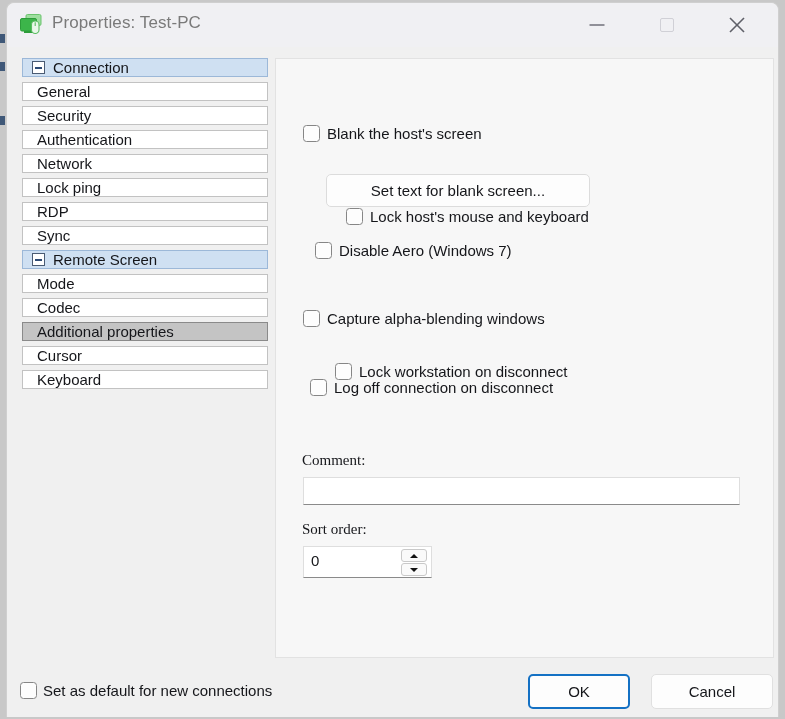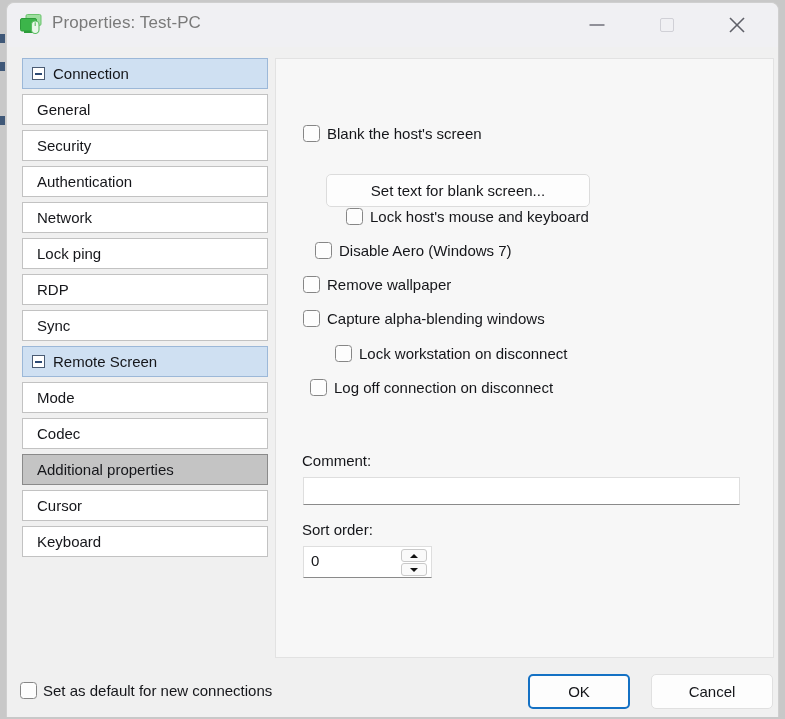--- a/index.html
+++ b/index.html
@@ -71,21 +71,21 @@
   #close-x svg { display:block; }
 
   
   #sidebar {
     position: absolute;
     left: 15px; top: 55px;
     width: 246px;
   }
   .side-item {
     position: relative;
-    height: 31px;
+    height: 19px;
     margin-bottom: 5px;
     background: #ffffff;
     border: 1px solid #c2c2c2;
     display: flex;
     align-items: center;
     font-size: 15px;
     color: #15161a;
     padding-left: 14px;
     cursor: default;
     user-select: none;
@@ -161,20 +161,21 @@
     cursor: default;
     text-align: center;
   }
 
   .fieldlabel {
     position: absolute;
     left: 26px;
     font-size: 15px;
     color: #15161a;
     white-space: nowrap;
+    font-family: Liberation Serif, serif;
   }
   #comment-label { top: 393px; }
   #sort-label { top: 462px; }
 
   #comment-input {
     position: absolute;
     left: 27px; top: 418px;
     width: 437px; height: 28px;
     background: #ffffff;
     border: 1px solid #dedede;
@@ -362,31 +363,27 @@
     <div class="cbrow" style="top:107px;padding-left:43px;">
       <span class="cbox"></span>
       <span class="cblabel">Lock host's mouse and keyboard</span>
     </div>
 
     <div class="cbrow" style="top:141px;padding-left:12px;">
       <span class="cbox"></span>
       <span class="cblabel">Disable Aero (Windows 7)</span>
     </div>
 
-    <div class="cbrow" style="top:175px;">
-      <span class="cbox"></span>
-      <span class="cblabel">Remove wallpaper</span>
-    </div>
 
     <div class="cbrow" style="top:209px;">
       <span class="cbox"></span>
       <span class="cblabel">Capture alpha-blending windows</span>
     </div>
 
-    <div class="cbrow" style="top:244px;padding-left:32px;">
+    <div class="cbrow" style="top:262px;padding-left:32px;">
       <span class="cbox"></span>
       <span class="cblabel">Lock workstation on disconnect</span>
     </div>
 
     <div class="cbrow" style="top:278px;padding-left:7px;">
       <span class="cbox"></span>
       <span class="cblabel">Log off connection on disconnect</span>
     </div>
 
     <div class="fieldlabel" id="comment-label">Comment:</div>

